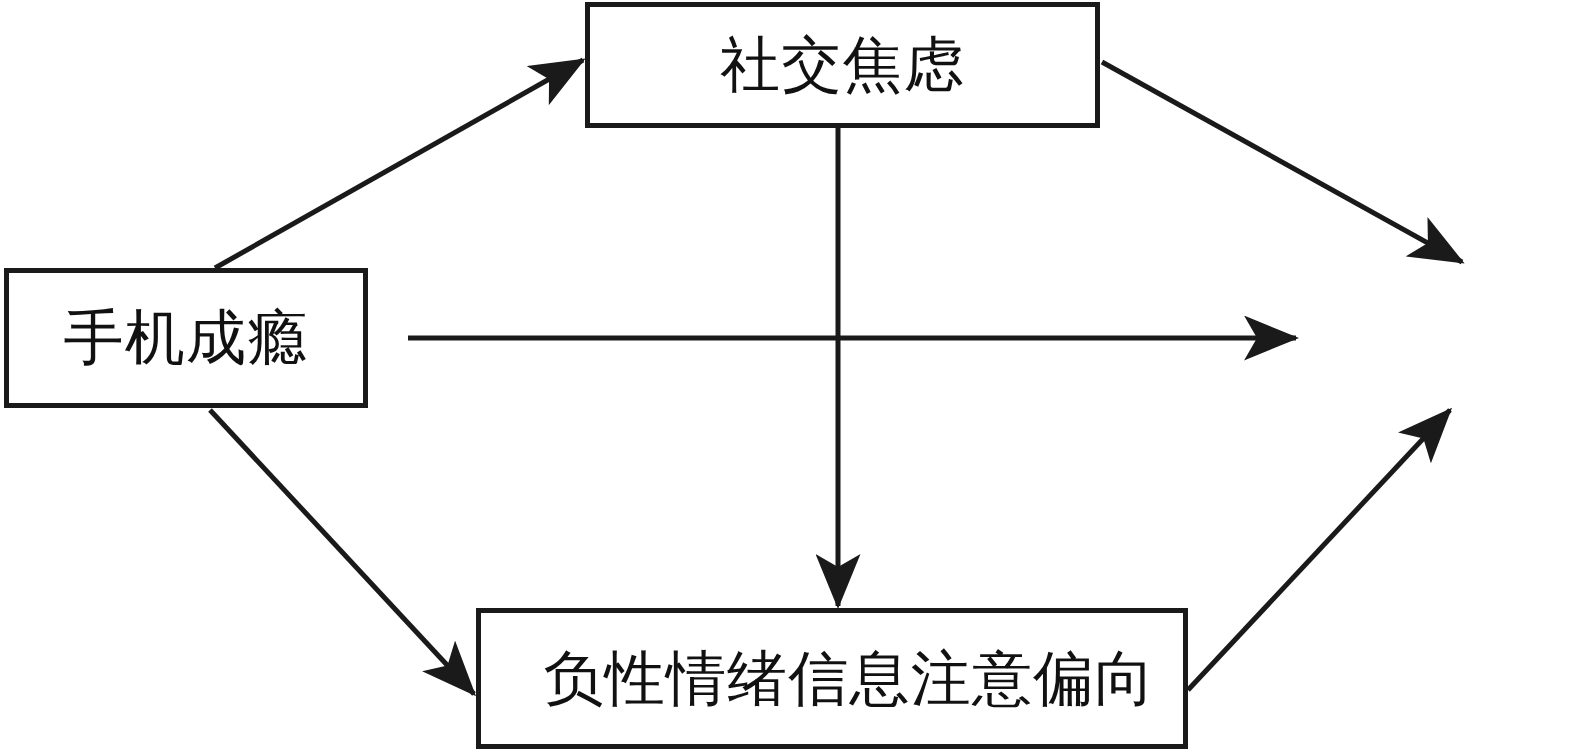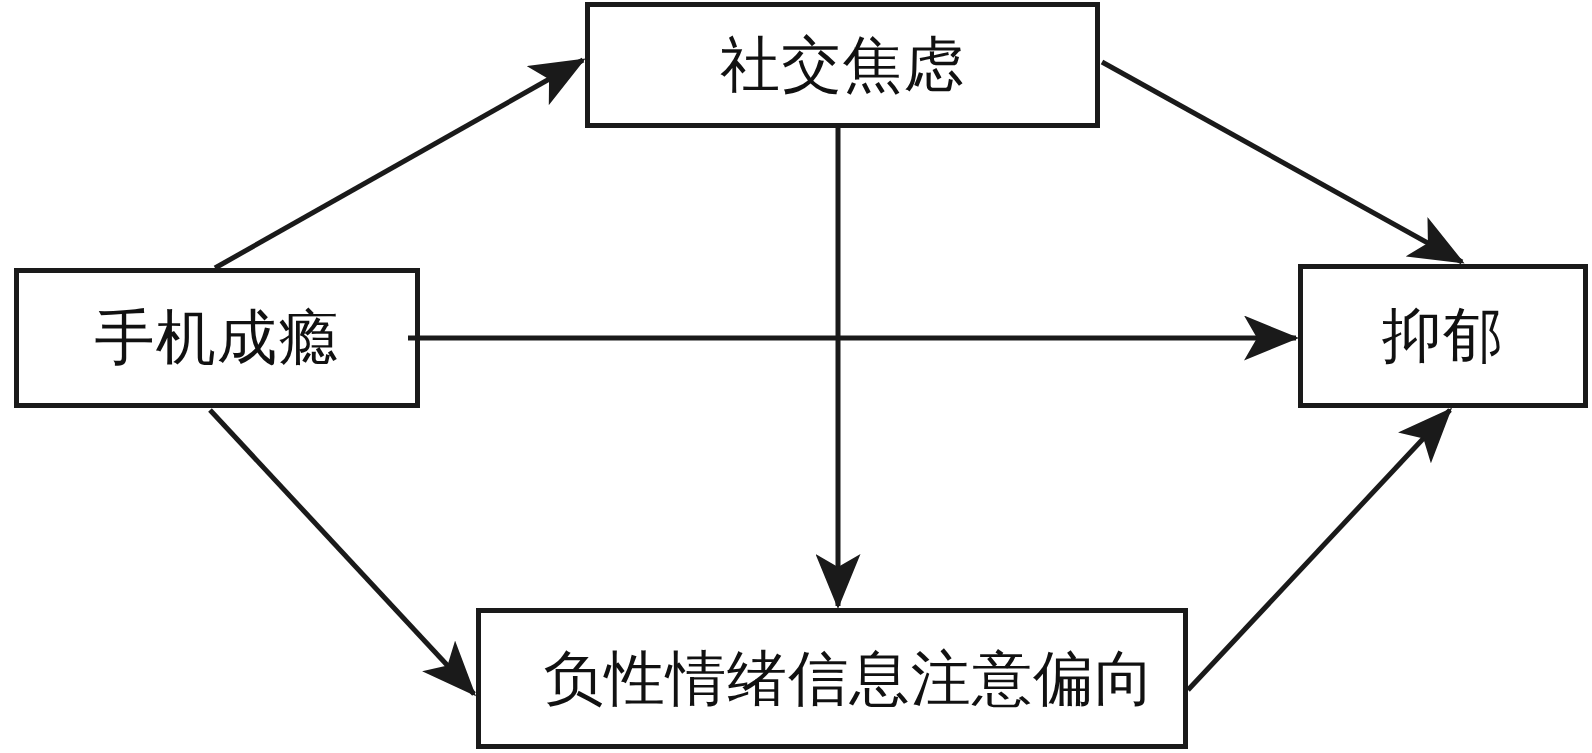--- a/index.html
+++ b/index.html
@@ -37,21 +37,21 @@
   .node-label {
     color: #111111;
     font-family: "Liberation Serif", "DejaVu Serif", serif;
     font-weight: 400;
     letter-spacing: 0.02em;
     white-space: nowrap;
     line-height: 1;
   }
 
   
-  #node-phone-addiction { left: 14px;    top: 268px; width: 406px; height: 140px; }
+  #node-phone-addiction { left: 4px;    top: 268px; width: 364px; height: 140px; }
   #node-social-anxiety  { left: 585px;  top: 2px;   width: 515px; height: 126px; }
   #node-attention-bias  { left: 476px;  top: 608px; width: 712px; height: 141px; padding-left: 35px; }
   #node-depression      { left: 1298px; top: 264px; width: 290px; height: 144px; }
 
   #node-phone-addiction .node-label { font-size: 60px; }
   #node-social-anxiety  .node-label { font-size: 60px; }
   #node-attention-bias  .node-label { font-size: 60px; }
   #node-depression      .node-label { font-size: 60px; }
 </style>
 </head>
@@ -84,17 +84,14 @@
   </div>
 
   <div class="node-box" id="node-social-anxiety">
     <span class="node-label">社交焦虑</span>
   </div>
 
   <div class="node-box" id="node-attention-bias">
     <span class="node-label">负性情绪信息注意偏向</span>
   </div>
 
-  <div class="node-box" id="node-depression">
-    <span class="node-label">抑郁</span>
-  </div>
 
 </div>
 
 </body></html>

